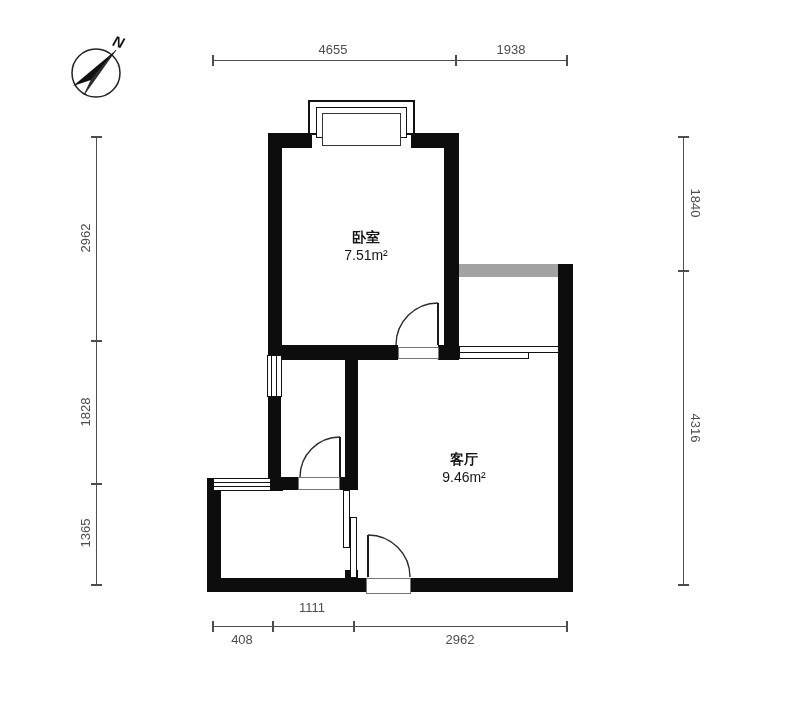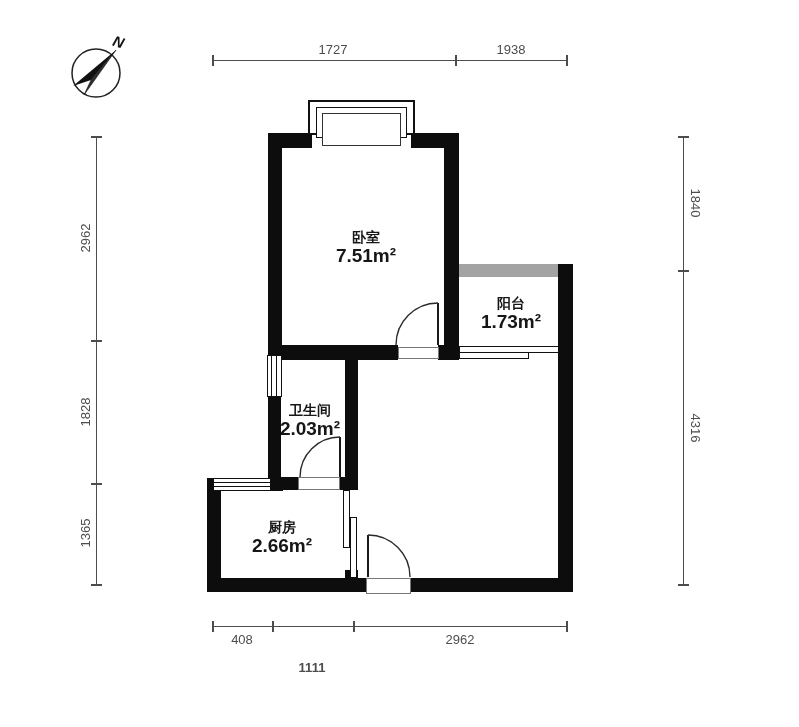--- a/index.html
+++ b/index.html
@@ -8,21 +8,21 @@
   .wall{position:absolute;background:#0d0d0d;}
   .graybar{position:absolute;background:#a3a3a3;}
   .win{position:absolute;background:#fff;border:1px solid #111;box-sizing:border-box;}
   .winline-v{position:absolute;background:#111;width:1px;}
   .winline-h{position:absolute;background:#111;height:1px;}
   .threshold{position:absolute;background:#fff;border:1px solid #777;box-sizing:border-box;}
   .bay{position:absolute;background:#fff;box-sizing:border-box;}
   .doorsvg{position:absolute;}
   .roomlabel{position:absolute;width:120px;text-align:center;color:#161616;}
   .roomlabel .rname{font-size:14px;font-weight:bold;line-height:18px;}
-  .roomlabel .rarea{font-size:19px;font-weight:bold;line-height:19px;}
+  .roomlabel .rarea{font-size:14px;font-weight:normal;line-height:19px;}
   .dimline-h{position:absolute;height:0;border-top:1.5px solid #4d4d4d;}
   .dimline-v{position:absolute;width:0;border-left:1.5px solid #4d4d4d;}
   .tick-v{position:absolute;width:1.5px;height:11px;background:#4d4d4d;}
   .tick-h{position:absolute;width:11px;height:1.5px;background:#4d4d4d;}
   .dimlabel{position:absolute;width:60px;height:16px;text-align:center;
             font-size:13px;color:#4d4d4d;line-height:16px;}
   .rot-l{transform:rotate(-90deg);}
   .rot-r{transform:rotate(90deg);}
 </style>
 </head>
@@ -92,47 +92,39 @@
   </svg>
   <svg class="doorsvg" style="left:365px;top:532px;" width="50" height="50">
     <path d="M3,3 L3,45" stroke="#1a1a1a" stroke-width="2" fill="none"></path>
     <path d="M3,3 A42,42 0 0 1 45,45" stroke="#2a2a2a" stroke-width="1.4" fill="none"></path>
   </svg>
 
   <div class="roomlabel" style="left:306px;top:228px;">
     <div class="rname">卧室</div>
     <div class="rarea">7.51m²</div>
   </div>
-  <div class="roomlabel" style="left:451px;top:294px;">
-    <div class="rname">阳台</div>
-    <div class="rarea">1.73m²</div>
-  </div>
-  <div class="roomlabel" style="left:250px;top:401px;">
-    <div class="rname">卫生间</div>
-    <div class="rarea">2.03m²</div>
-  </div>
-  <div class="roomlabel" style="left:222px;top:518px;">
-    <div class="rname">厨房</div>
-    <div class="rarea">2.66m²</div>
+  <div class="roomlabel" style="left:404px;top:450px;">
+    <div class="rname">客厅</div>
+    <div class="rarea">9.46m²</div>
   </div>
 
   <div class="dimline-h" style="left:212px;top:60px;width:355px;"></div>
   <div class="tick-v" style="left:212px;top:55px;"></div>
   <div class="tick-v" style="left:455px;top:55px;"></div>
   <div class="tick-v" style="left:566px;top:55px;"></div>
-  <div class="dimlabel" style="left:303px;top:42px;">1727</div>
+  <div class="dimlabel" style="left:303px;top:42px;">4655</div>
   <div class="dimlabel" style="left:481px;top:42px;">1938</div>
 
   <div class="dimline-h" style="left:212px;top:626px;width:355px;"></div>
   <div class="tick-v" style="left:212px;top:621px;"></div>
   <div class="tick-v" style="left:272px;top:621px;"></div>
   <div class="tick-v" style="left:353px;top:621px;"></div>
   <div class="tick-v" style="left:566px;top:621px;"></div>
   <div class="dimlabel" style="left:212px;top:632px;">408</div>
-  <div class="dimlabel" style="left:282px;top:660px;font-weight:bold;">1111</div>
+  <div class="dimlabel" style="left:282px;top:600px;">1111</div>
   <div class="dimlabel" style="left:430px;top:632px;">2962</div>
 
   <div class="dimline-v" style="left:96px;top:136px;height:449px;"></div>
   <div class="tick-h" style="left:91px;top:136px;"></div>
   <div class="tick-h" style="left:91px;top:340px;"></div>
   <div class="tick-h" style="left:91px;top:483px;"></div>
   <div class="tick-h" style="left:91px;top:584px;"></div>
   <div class="dimlabel rot-l" style="left:56px;top:230px;">2962</div>
   <div class="dimlabel rot-l" style="left:56px;top:404px;">1828</div>
   <div class="dimlabel rot-l" style="left:56px;top:525px;">1365</div>

